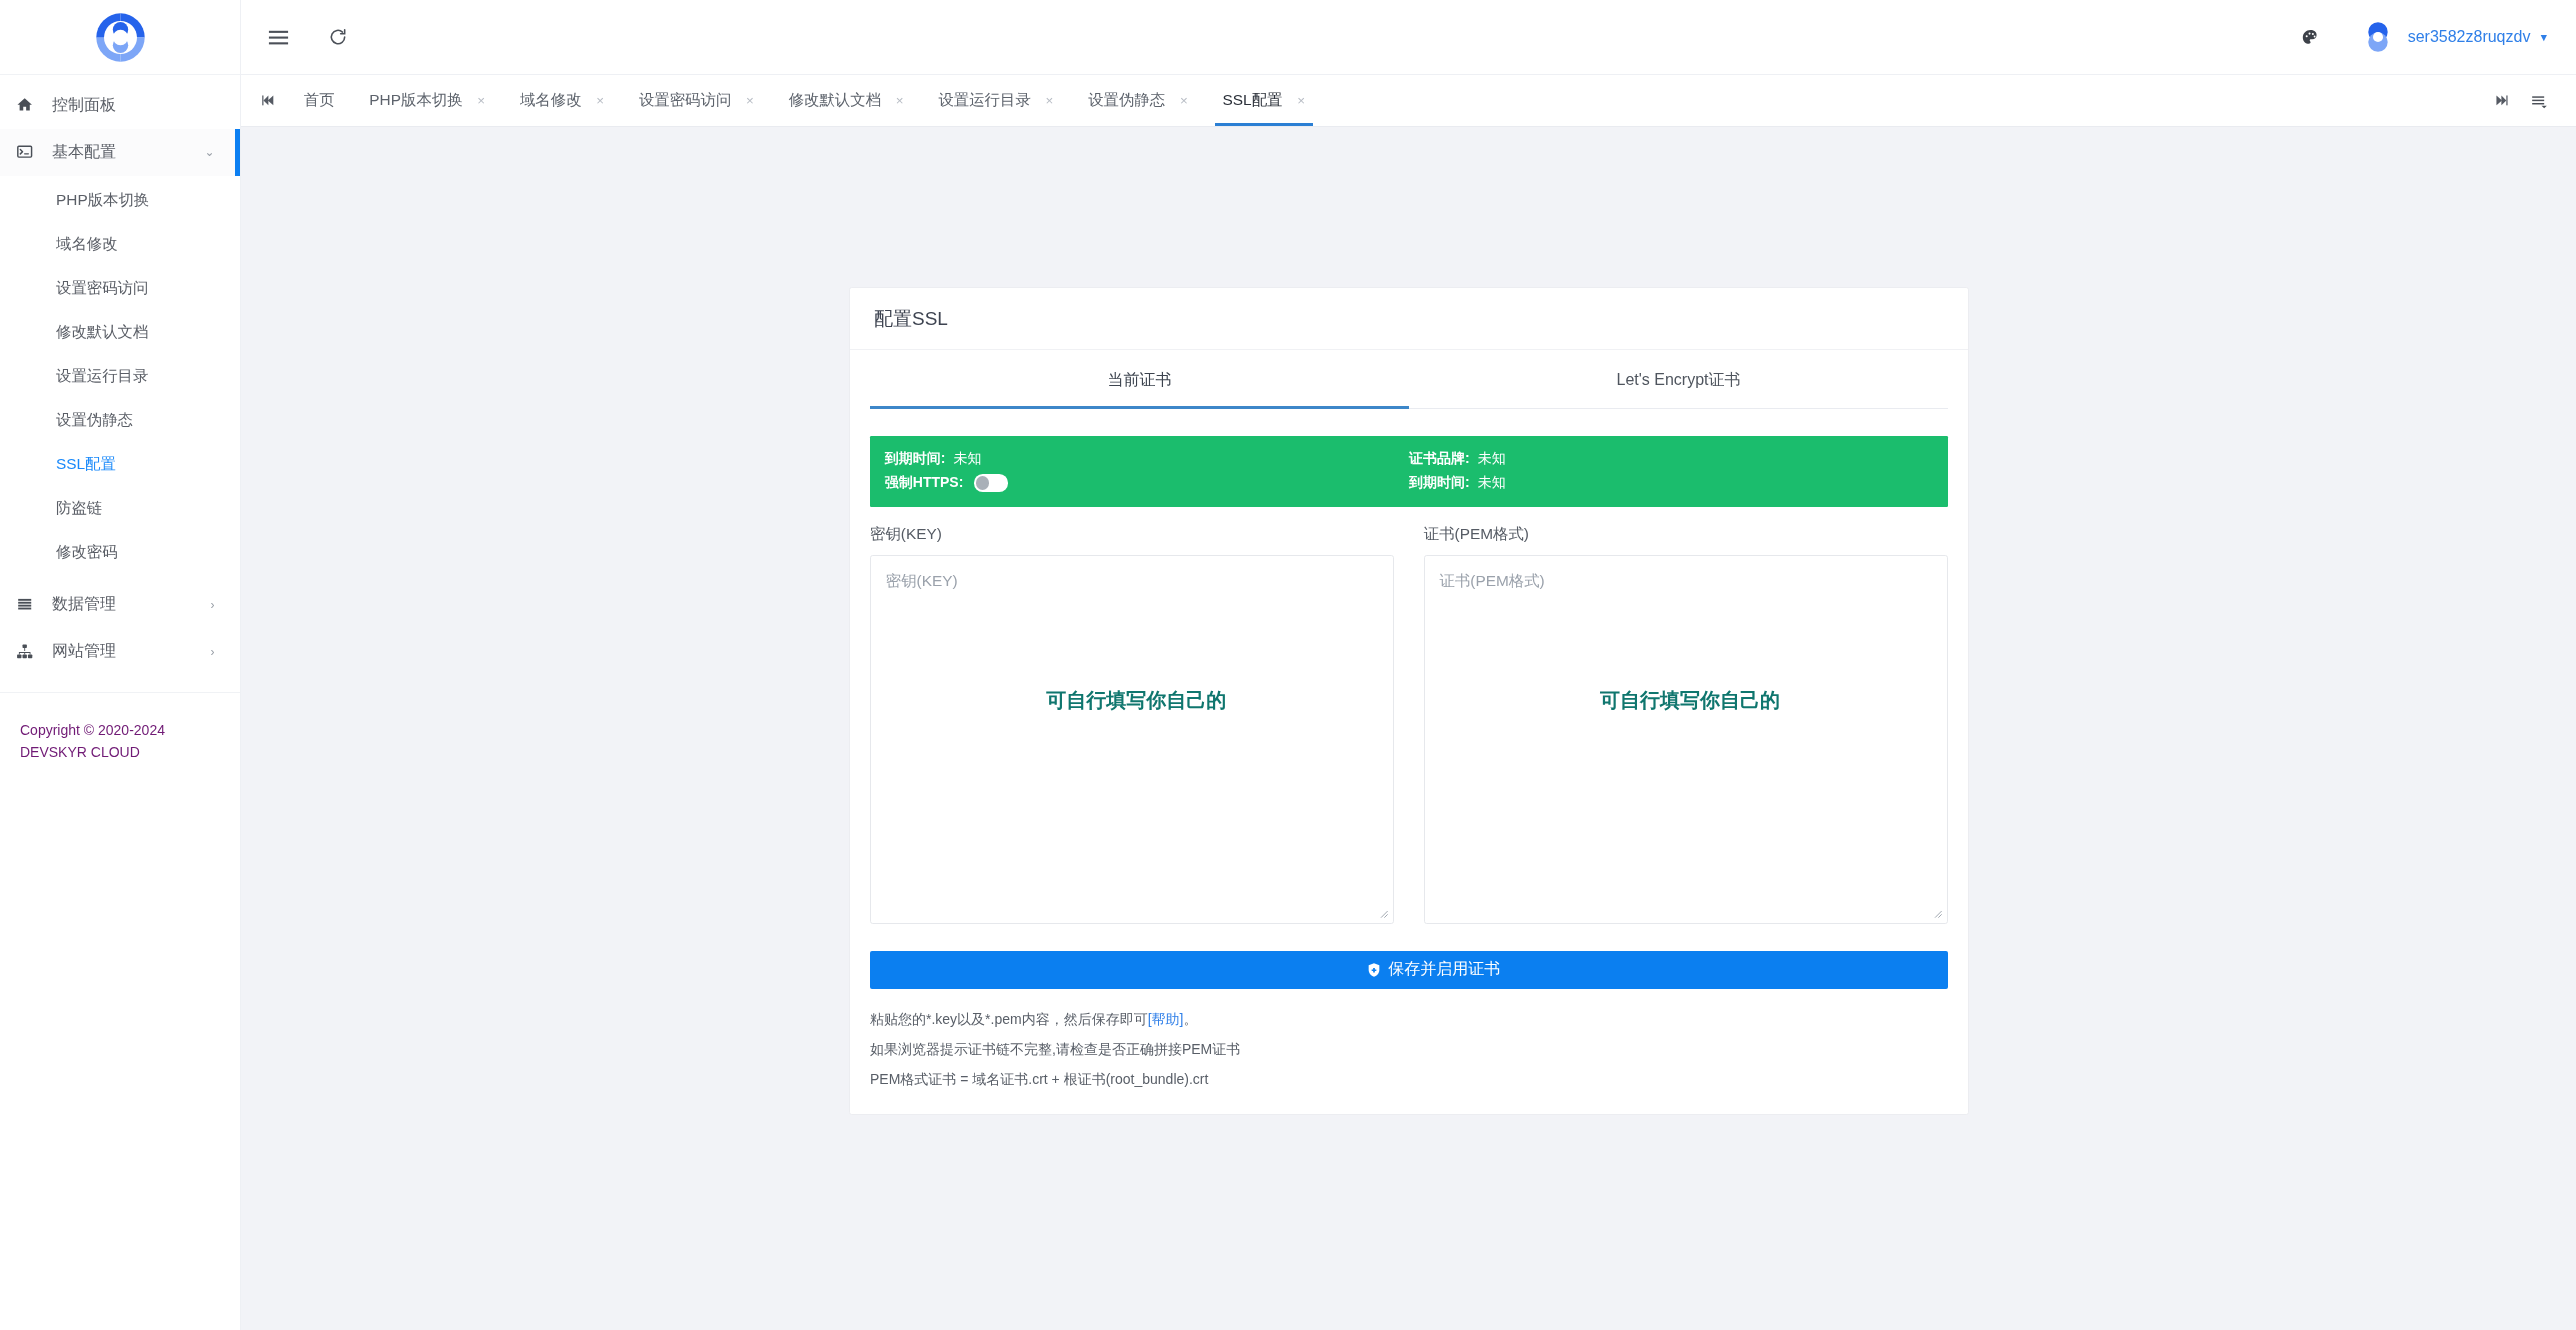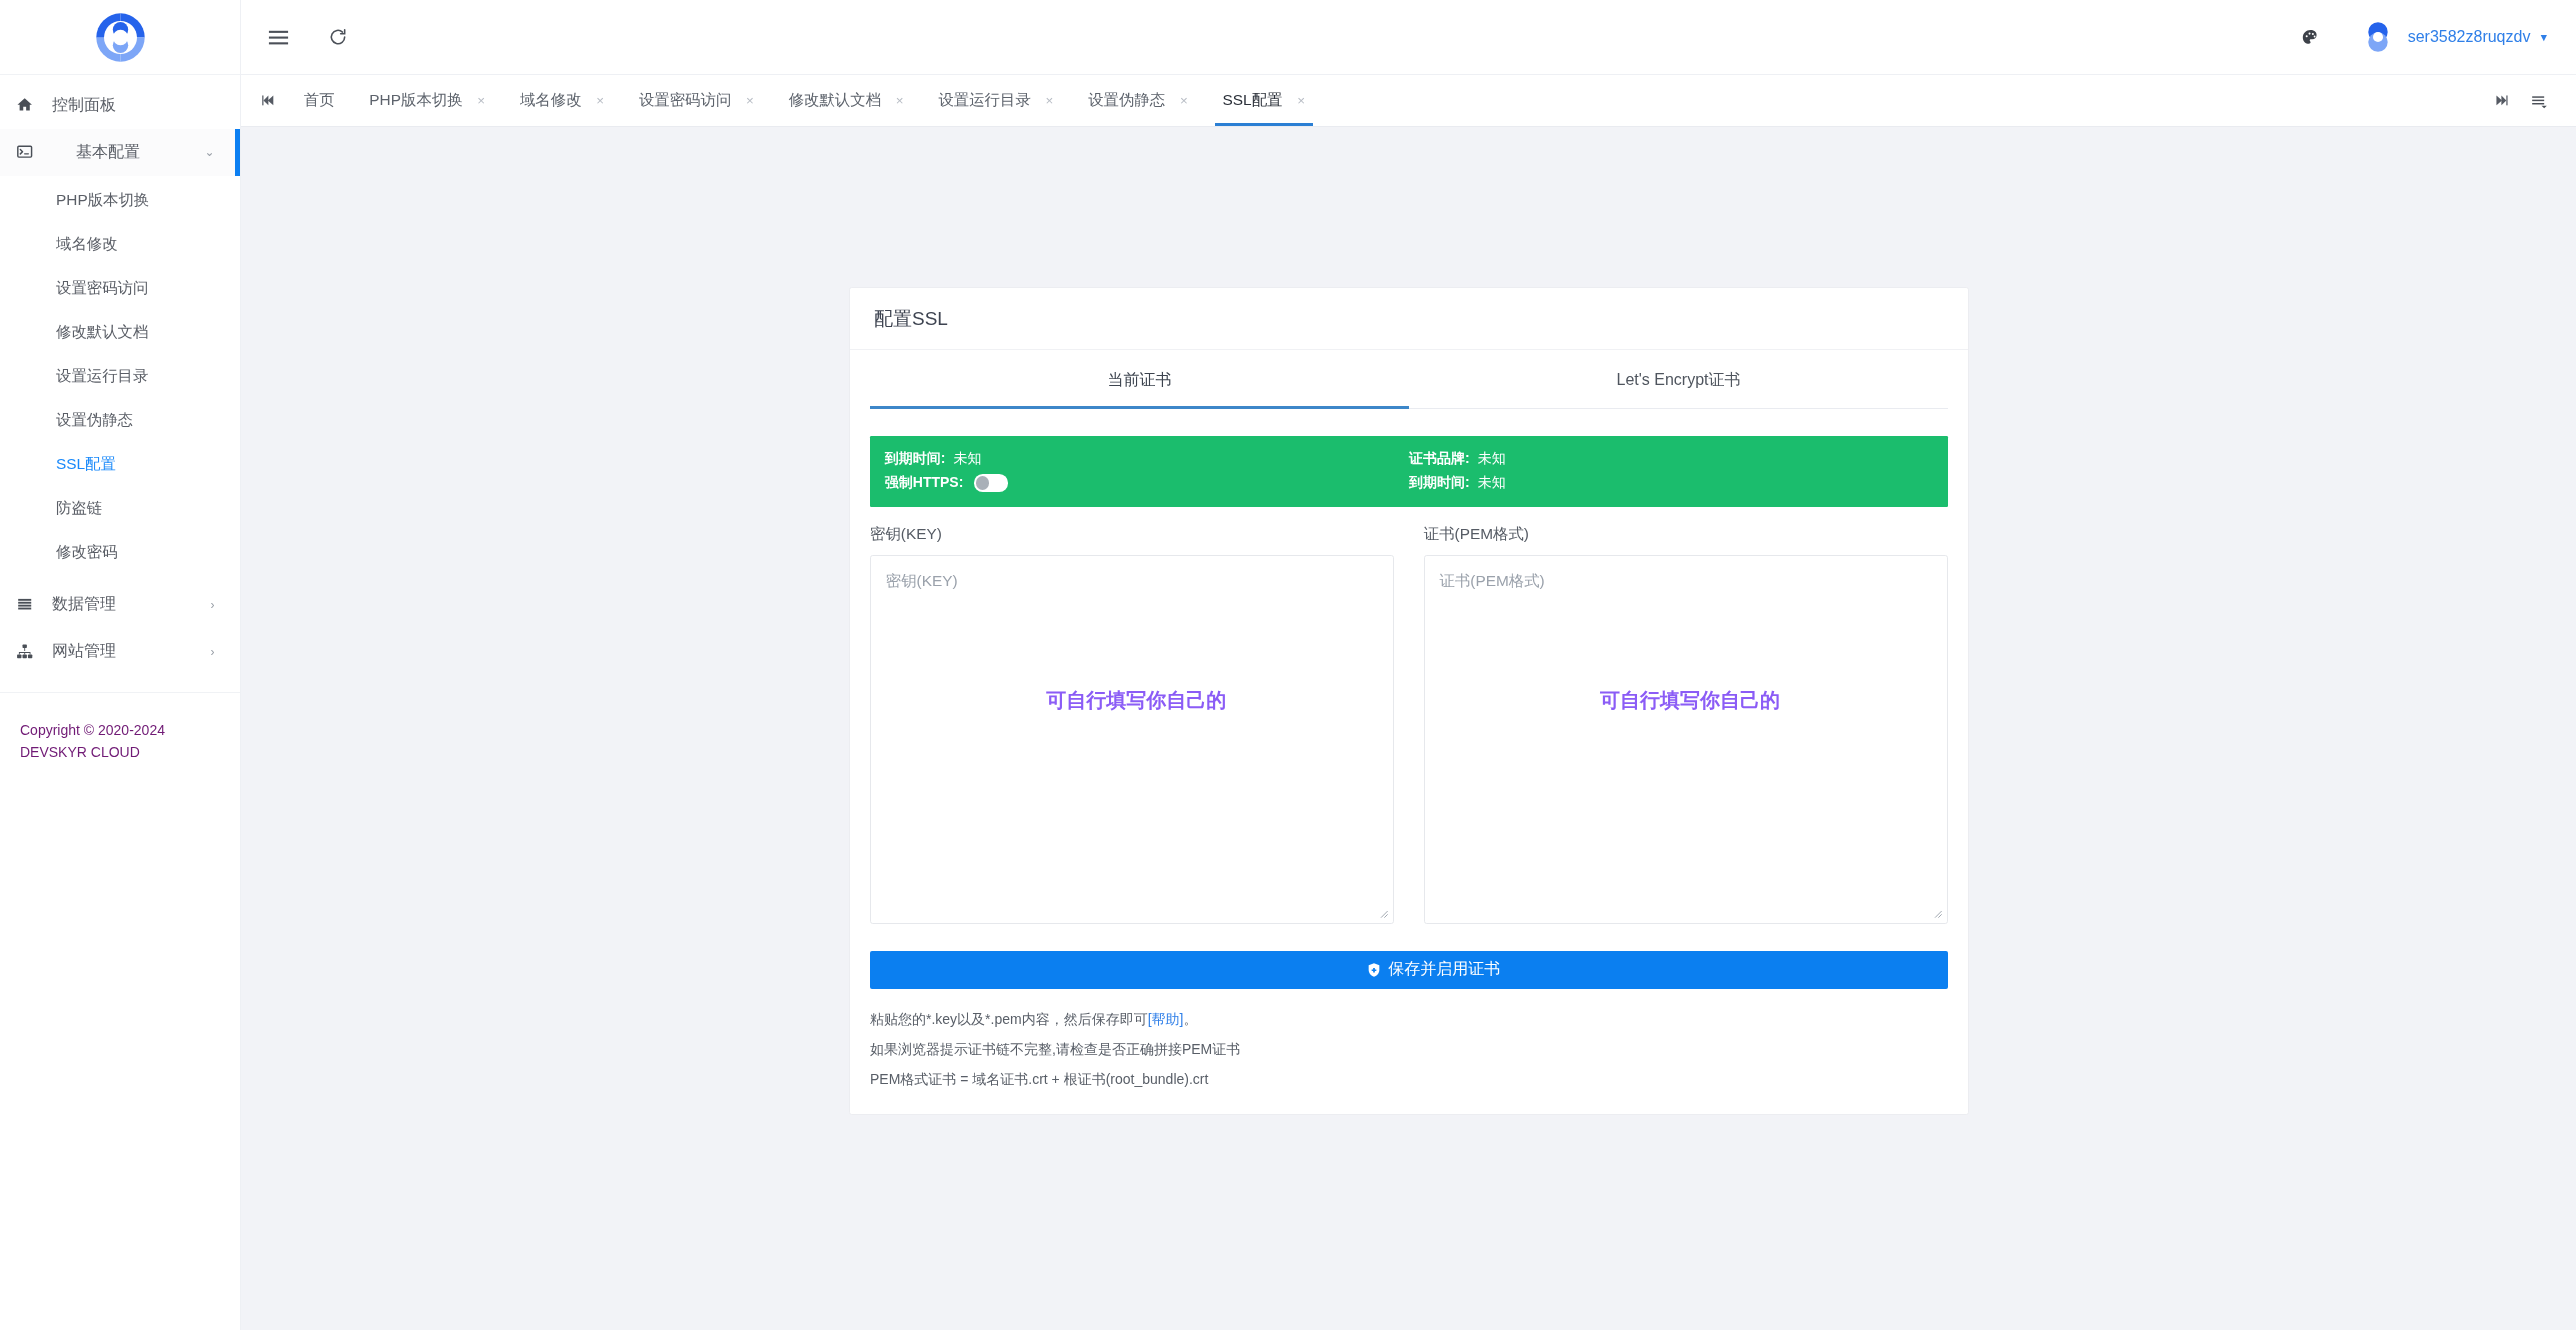--- a/index.html
+++ b/index.html
@@ -23,21 +23,21 @@
     height: 75px; display: flex; align-items: center; justify-content: center;
     border-bottom: 0.7px solid #f0f2f5;
   }
   .logo-mark { width: 55px; height: 55px; position: relative; }
   .menu-list { padding-top: 6.7px; }
   .menu-item {
     height: 47px; display: flex; align-items: center; padding-left: 16px;
     color: #5a5e66; font-size: 16px; position: relative; cursor: pointer;
     background: #ffffff;
   }
-  .menu-item.active-group { background: #fbfbfc; gap: 24px; }
+  .menu-item.active-group { background: #fbfbfc; }
   .menu-item.active-group:after {
     content: ""; position: absolute; right: 0; top: 0; bottom: 0;
     width: 4.7px; background: #0c7ff2;
   }
   .menu-icon {
     width: 28px; flex: 0 0 28px; display: flex; align-items: center;
     justify-content: flex-start; color: #4a4f57;
   }
   .menu-label { margin-left: 8px; white-space: nowrap; }
   .menu-arrow { position: absolute; right: 25.5px; color: #9aa0a8; font-size: 12px; line-height: 1; }
@@ -144,21 +144,21 @@
   .field-label { font-size: 15.4px; color: #555b64; margin-bottom: 9.4px; }
   .ta-wrap {
     position: relative; border: 0.7px solid #e6e8ec; border-radius: 2.7px;
     height: 369px; background: #fff; overflow: hidden;
   }
   .ta-placeholder {
     position: absolute; left: 14.8px; top: 14.8px; font-size: 15.4px; color: #9aa1ab;
   }
   .ta-note {
     position: absolute; left: 8px; right: 0; top: 131px; text-align: center;
-    font-size: 20px; color: #8b5cf6; font-weight: bold;
+    font-size: 20px; color: #0f766e; font-weight: bold;
   }
   .ta-resize {
     position: absolute; right: 2.7px; bottom: 2px; width: 13.4px; height: 13.4px;
     color: #9aa1ab;
   }
 
   
   .save-btn {
     margin-top: 27px; height: 38px; background: #0b7ff0; border-radius: 2px;
     display: flex; align-items: center; justify-content: center;

